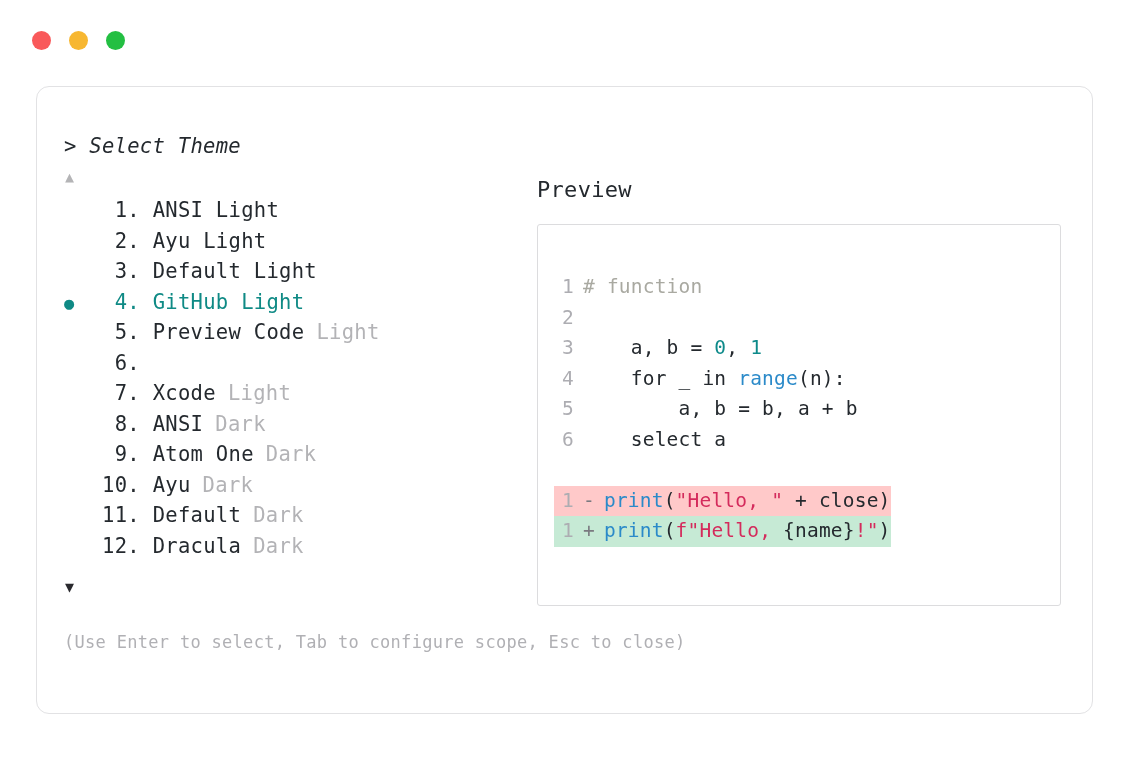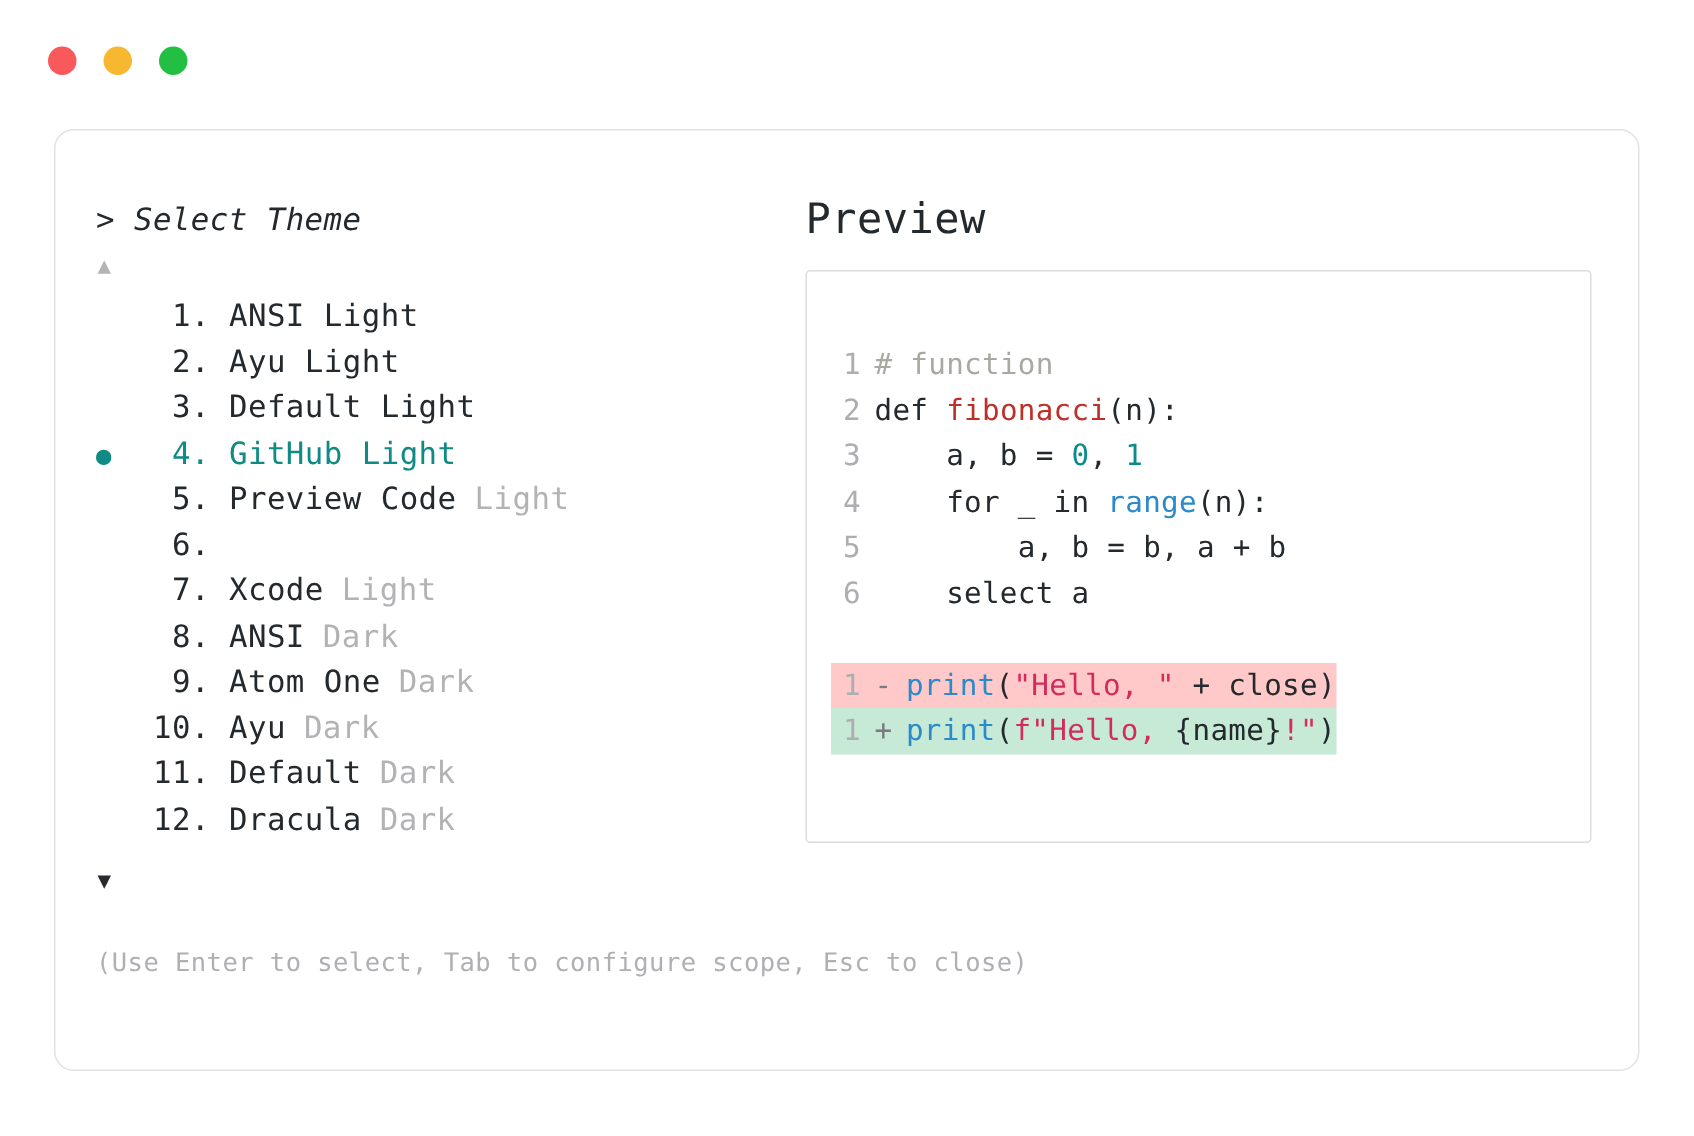--- a/index.html
+++ b/index.html
@@ -137,25 +137,26 @@
   }
 
   
   .right-col {
     position: absolute;
     left: 500px;
     top: 46px;
     width: 530px;
   }
   .preview-label {
-    font-size: 28px;
+    font-size: 22px;
     line-height: 26px;
     letter-spacing: 0.3px;
     color: #24292e;
     white-space: pre;
+    margin-top: 44px;
   }
   .code-box {
     margin-top: 21px;
     width: 524px;
     height: 382px;
     box-sizing: border-box;
     border: 1.4px solid #dcdcde;
     border-radius: 3px;
     background: #ffffff;
     overflow: hidden;
@@ -245,21 +246,21 @@
       </div>
 
       <div class="hint">(Use Enter to select, Tab to configure scope, Esc to close)</div>
 
       <div class="right-col">
         <div class="preview-label">Preview</div>
         <div class="code-box">
           <div class="code-inner">
             <div id="code-lines">
                 <div class="code-line"><span class="lno">1</span><span class="code-text"><span class="tok-comment"># function</span></span></div>
-                <div class="code-line"><span class="lno">2</span><span class="code-text"><span class="tok-keyword">def </span><span class="tok-func">fibonacci</span><span class="tok-plain">(n):</span></span></div>
+                <div class="code-line"><span class="lno">2</span></div>
                 <div class="code-line"><span class="lno">3</span><span class="code-text"><span class="tok-plain">    a, b = </span><span class="tok-num">0</span><span class="tok-plain">, </span><span class="tok-num">1</span></span></div>
                 <div class="code-line"><span class="lno">4</span><span class="code-text"><span class="tok-plain">    for _ in </span><span class="tok-builtin">range</span><span class="tok-plain">(n):</span></span></div>
                 <div class="code-line"><span class="lno">5</span><span class="code-text"><span class="tok-plain">        a, b = b, a + b</span></span></div>
                 <div class="code-line"><span class="lno">6</span><span class="code-text"><span class="tok-plain">    select a</span></span></div>
               </div>
             <div class="code-blank"></div>
             <div class="diff-block" id="diff-lines">
                 <div class="code-line diff diff-del"><span class="lno">1</span><span class="sign">-</span><span class="code-text"><span class="tok-builtin">print</span><span class="tok-plain">(</span><span class="tok-string">"Hello, "</span><span class="tok-plain"> + close)</span></span></div>
                 <div class="code-line diff diff-add"><span class="lno">1</span><span class="sign">+</span><span class="code-text"><span class="tok-builtin">print</span><span class="tok-plain">(</span><span class="tok-string">f"Hello, </span><span class="tok-plain">{name}</span><span class="tok-string">!"</span><span class="tok-plain">)</span></span></div>
               </div>

